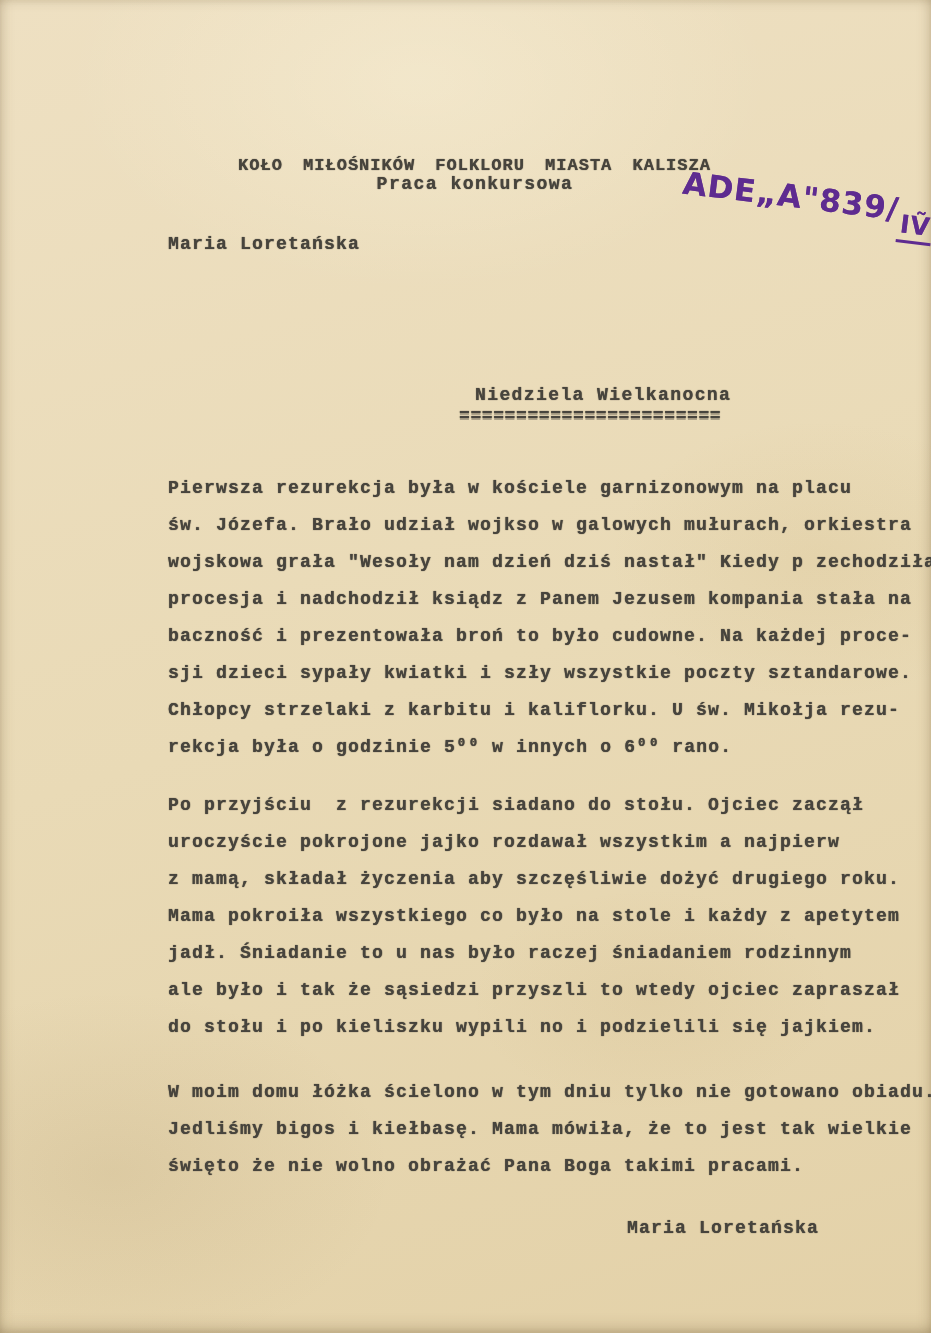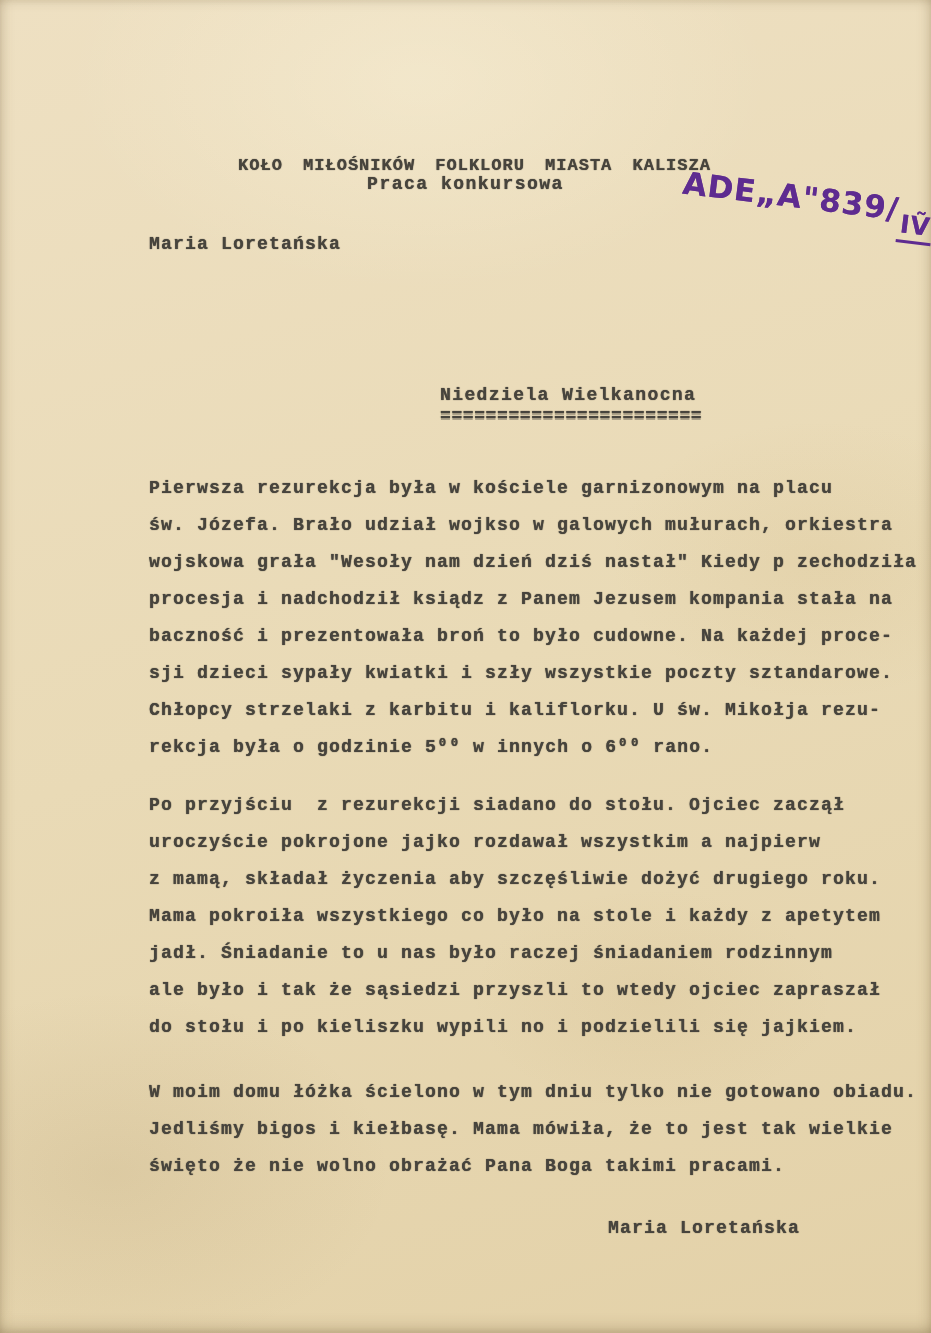--- a/index.html
+++ b/index.html
@@ -17,20 +17,21 @@
       inset 0 -10px 18px -10px rgba(95,75,40,.45),
       inset 0 8px 14px -10px rgba(95,75,40,.28),
       inset 10px 0 16px -12px rgba(95,75,40,.30),
       inset -10px 0 16px -12px rgba(95,75,40,.30);
     font-family:"Liberation Mono","DejaVu Sans Mono",monospace;
   }
   .tw{ 
     color:#47443d;
     text-shadow:0 0 1.1px rgba(60,56,48,.9), .4px .4px 0 rgba(60,56,48,.25);
     font-weight:700;
+    padding-left:19px;
   }
   .line{
     white-space:pre;
     font-size:18px;line-height:37px;
     letter-spacing:1.2px;
   }
   .doc-header{
     position:absolute;top:108px;left:0;right:0;
     text-align:center;
     font-size:17px;letter-spacing:1px;word-spacing:9px;
@@ -57,21 +58,21 @@
     display:inline-block;
     font-size:25px;
     transform:translateY(12px);
     border-bottom:3px solid currentColor;
     padding:0 2px 1px 2px;
     margin-left:1px;
   }
   .author-block{position:absolute;left:149px;top:222px;}
   .author-block .line{line-height:45px;}
   .doc-title{position:absolute;left:440px;top:382px;}
-  .doc-title .title-text{font-size:18px;letter-spacing:1.4px;line-height:26px;white-space:pre;}
+  .doc-title .title-text{font-size:18px;letter-spacing:1.4px;line-height:26px;white-space:pre;margin-left:16px;}
   .doc-title .title-underline{
     font-size:18px;letter-spacing:0.6px;line-height:16px;white-space:pre;
     text-shadow:0 0 1.1px rgba(60,56,48,.9), 0 2px 0 rgba(60,56,48,.35);
   }
   .paragraph{position:absolute;left:149px;width:790px;}
   .p1{top:470px;}
   .p2{top:787px;}
   .p3{top:1074px;}
   .signature{position:absolute;left:608px;top:1218px;font-size:18px;letter-spacing:1.2px;white-space:pre;}
 </style>

